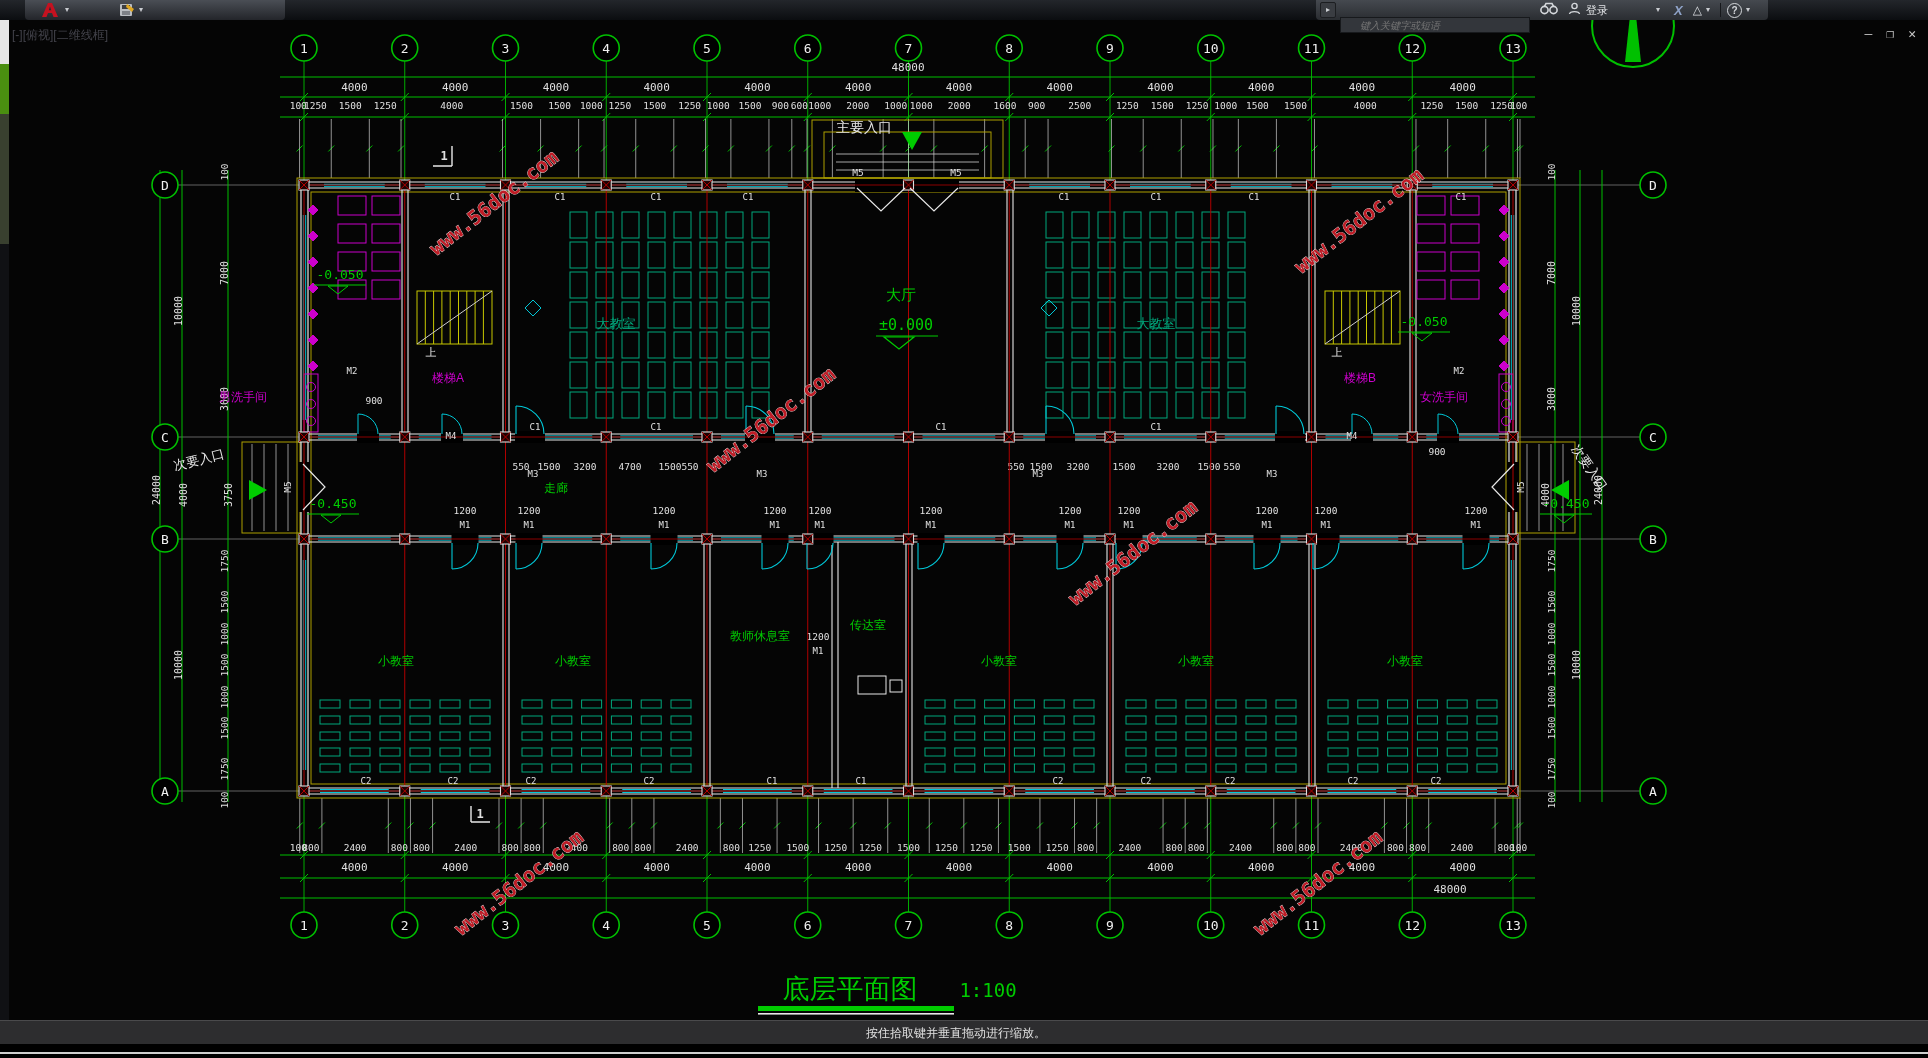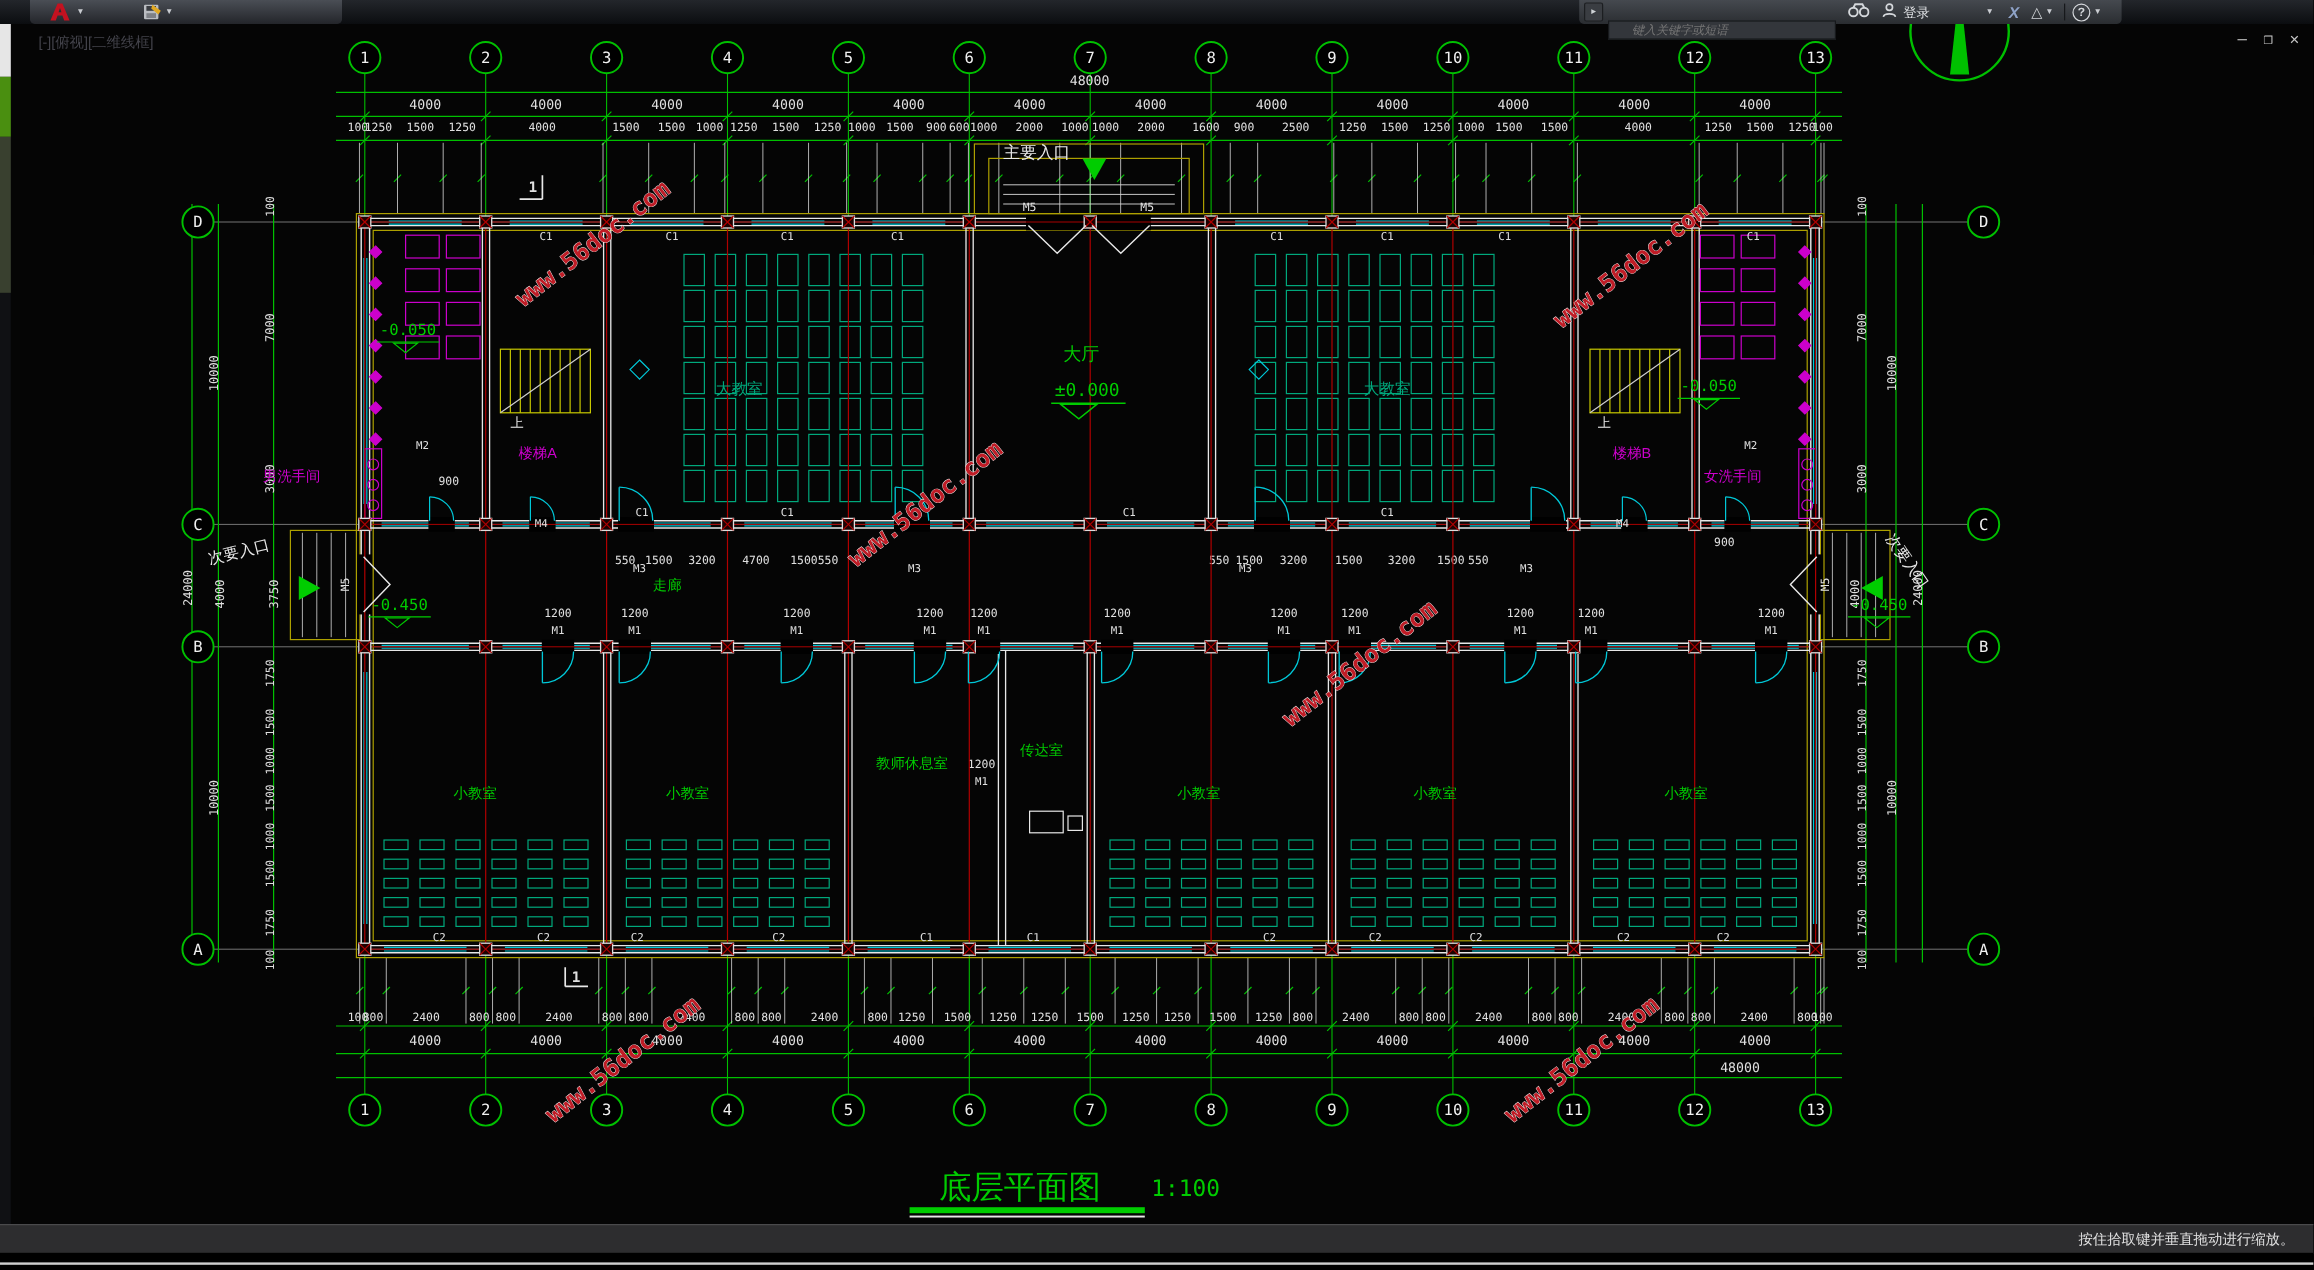--- a/index.html
+++ b/index.html
@@ -24,29 +24,29 @@
   .login-label{color:#e2e4e7;font-size:11px;margin-left:5px;}
   .x-icon{color:#8fa3c8;font-weight:bold;font-size:13px;font-style:italic;}
   .tri-icon{color:#d4d7db;font-size:12px;}
   .help-icon{width:13px;height:13px;border:1.5px solid #d4d7db;border-radius:50%;color:#d4d7db;
     font-size:10px;line-height:13px;text-align:center;font-weight:bold;}
   
   #winctl{position:absolute;right:12px;top:26px;z-index:40;display:flex;gap:14px;color:#c8c8c8;
     font-size:13px;font-family:"DejaVu Sans Mono",monospace;}
   #winctl span{cursor:pointer;}
   
-  #vplabel{position:absolute;left:12px;top:27px;color:#43434b;font-size:12px;z-index:40;margin-left:20px;}
+  #vplabel{position:absolute;left:12px;top:27px;color:#43434b;font-size:12px;z-index:40;}
   
   #leftstrip{position:absolute;left:0;top:20px;width:9px;height:1000px;z-index:30;background:#101114;}
   #leftstrip .s1{position:absolute;top:0;left:0;width:9px;height:44px;background:#e6e6e6;}
   #leftstrip .s2{position:absolute;top:44px;left:0;width:9px;height:50px;background:#4a8f10;}
   #leftstrip .s3{position:absolute;top:94px;left:0;width:9px;height:130px;background:#39402f;}
   
   #statusbar{position:absolute;left:0;top:1020px;width:1928px;height:24px;background:#2d2d2f;
-    border-top:1px solid #4a4a4c;z-index:50;display:flex;align-items:center;justify-content:flex-end;}
+    border-top:1px solid #4a4a4c;z-index:50;display:flex;align-items:center;justify-content:center;}
   #statusbar .hint{color:#e0e0e0;font-size:12px;margin-right:16px;}
   #cmdline{position:absolute;left:0;top:1044px;width:1928px;height:14px;background:#000;z-index:50;}
   #cmdline .edge{position:absolute;left:0;top:8px;width:1928px;height:2px;background:#cfcfcf;}
   svg#plan{position:absolute;left:0;top:0;z-index:10;}
   text{font-family:"DejaVu Sans Mono","Liberation Sans",sans-serif;}
   .cjk{font-family:"Liberation Sans",sans-serif;}
 </style>
 </head>
 <body>
 

